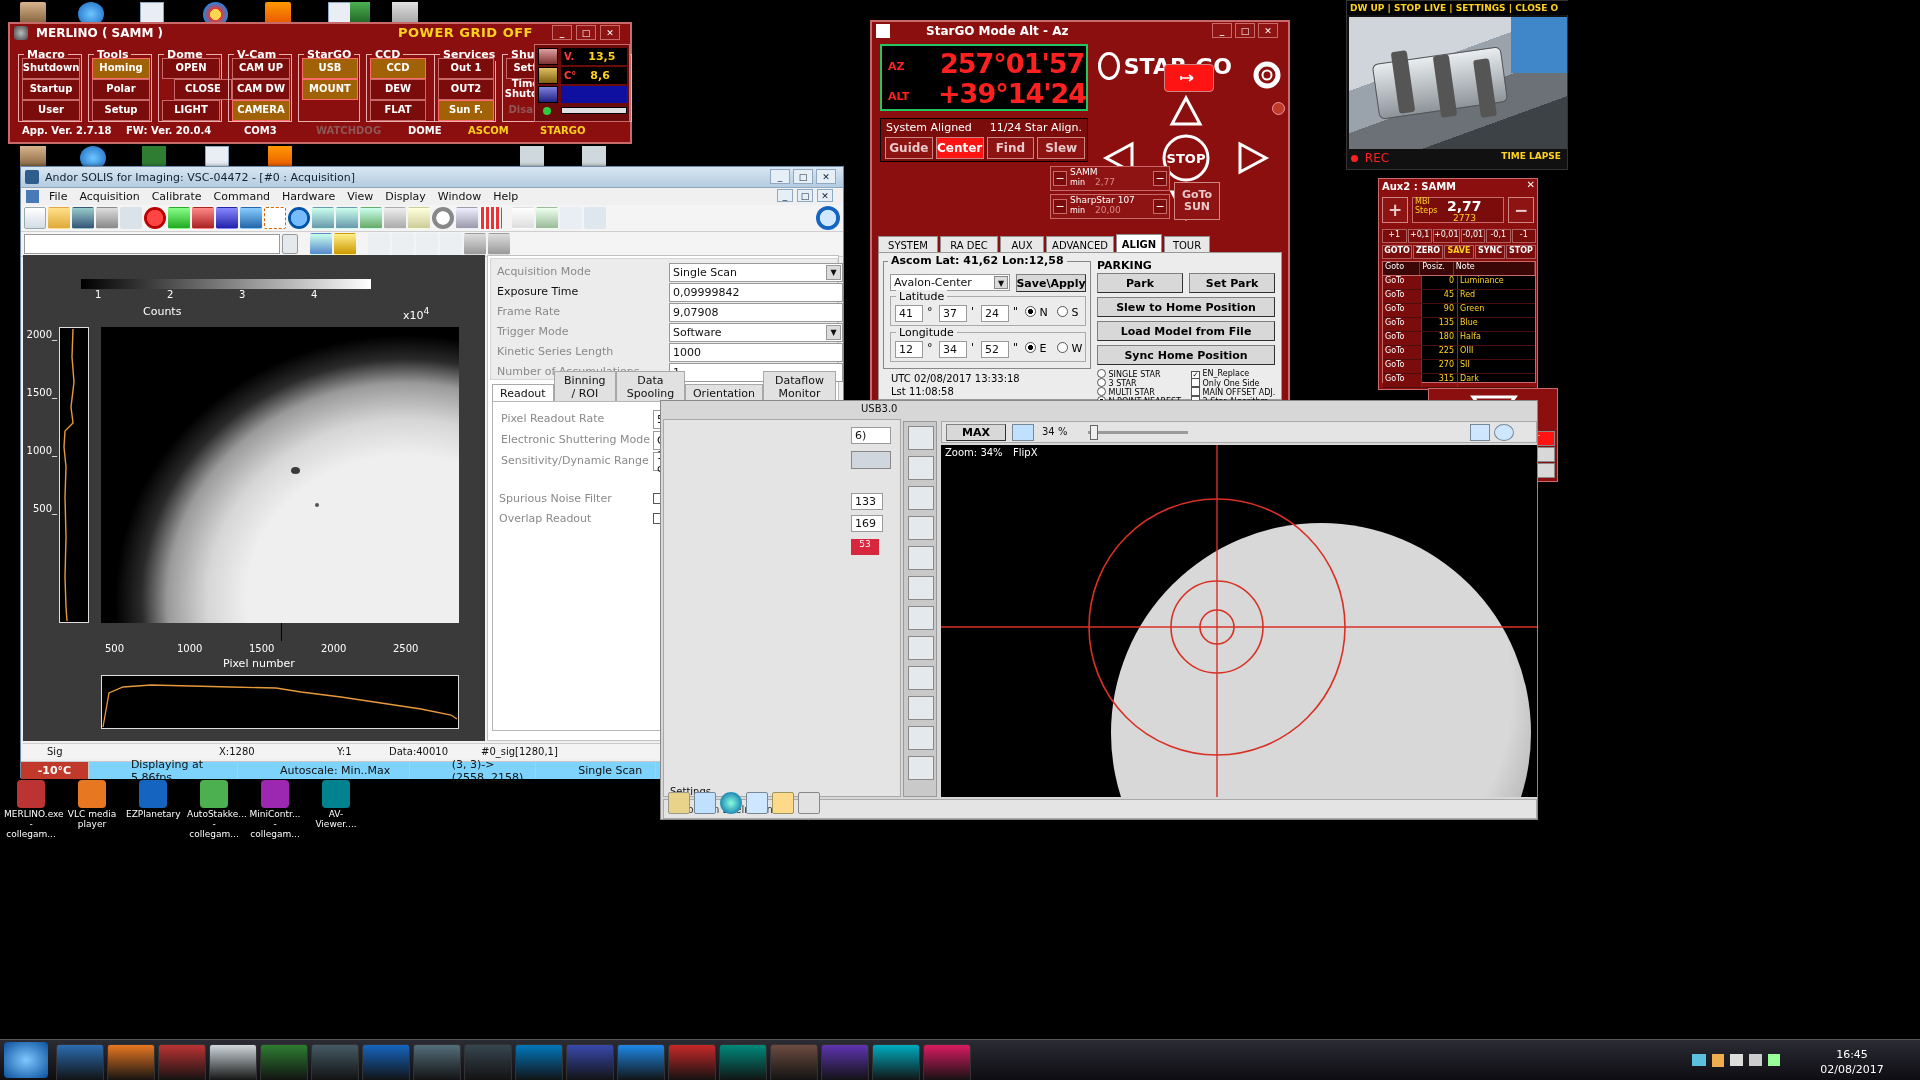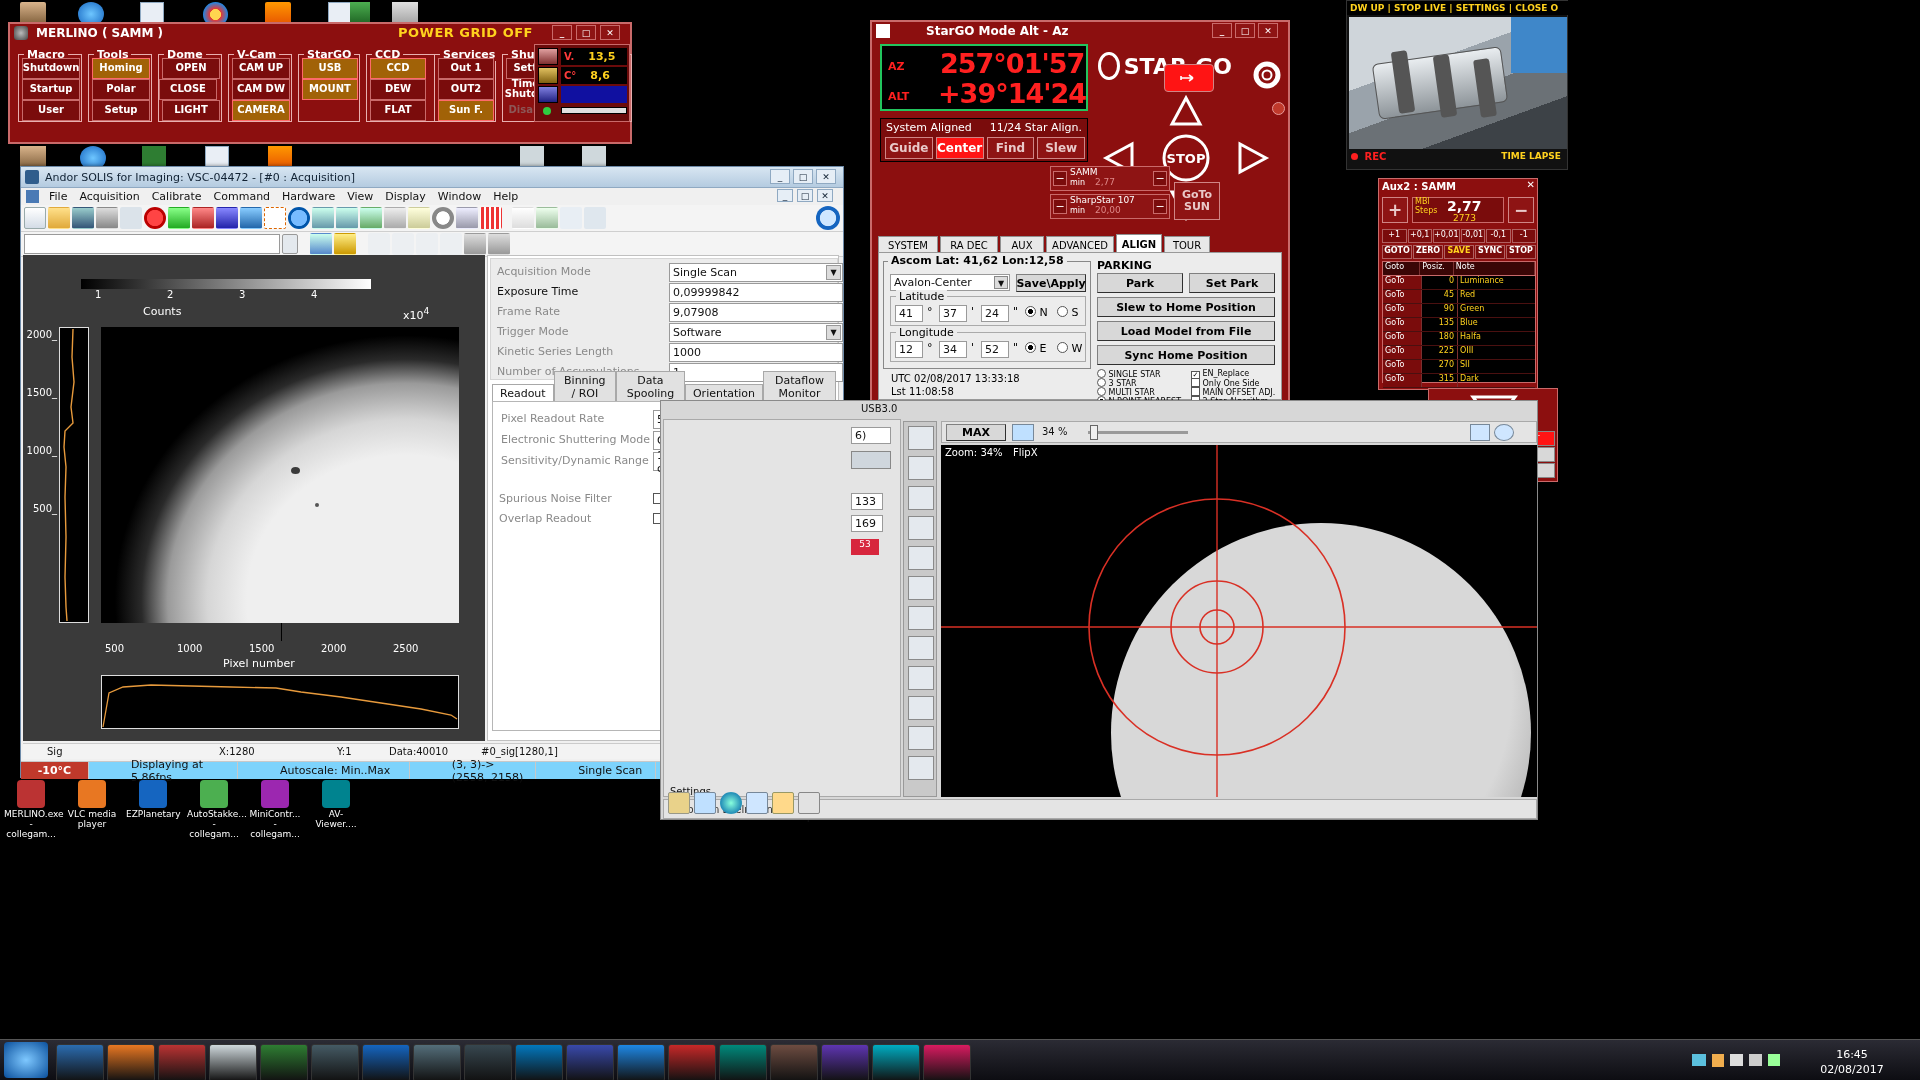--- a/index.html
+++ b/index.html
@@ -92,21 +92,21 @@
         </div>
         <div class="grp" style="left: 78px; top: 30px; width: 64px; height: 68px;">
           <span class="grplab">Tools</span>
           <div class="redbtn hot" style="position: absolute; left: 3px; top: 3px; width: 56px; height: 19px; font-size: 10px;">Homing</div>
           <div class="redbtn" style="position: absolute; left: 3px; top: 24px; width: 56px; height: 19px; font-size: 10px;">Polar</div>
           <div class="redbtn" style="position: absolute; left: 3px; top: 45px; width: 56px; height: 19px; font-size: 10px;">Setup</div>
         </div>
         <div class="grp" style="left: 148px; top: 30px; width: 64px; height: 68px;">
           <span class="grplab">Dome</span>
           <div class="redbtn" style="position: absolute; left: 3px; top: 3px; width: 56px; height: 19px; font-size: 10px;">OPEN</div>
-          <div class="redbtn" style="position: absolute; left: 0; top: 24px; width: 56px; height: 19px; font-size: 10px;">CLOSE</div>
+          <div class="redbtn" style="position: absolute; left: 15px; top: 24px; width: 56px; height: 19px; font-size: 10px;">CLOSE</div>
           <div class="redbtn" style="position: absolute; left: 3px; top: 45px; width: 56px; height: 19px; font-size: 10px;">LIGHT</div>
         </div>
         <div class="grp" style="left: 218px; top: 30px; width: 64px; height: 68px;">
           <span class="grplab">V-Cam</span>
           <div class="redbtn" style="position: absolute; left: 3px; top: 3px; width: 56px; height: 19px; font-size: 10px;">CAM UP</div>
           <div class="redbtn" style="position: absolute; left: 3px; top: 24px; width: 56px; height: 19px; font-size: 10px;">CAM DW</div>
           <div class="redbtn hot" style="position: absolute; left: 3px; top: 45px; width: 56px; height: 19px; font-size: 10px;">CAMERA</div>
         </div>
         <div class="grp" style="left: 288px; top: 30px; width: 62px; height: 68px;">
           <span class="grplab">StarGO</span>
@@ -132,20 +132,29 @@
           <div style="position: absolute; left: 2px; top: 45px; width: 56px; height: 20px; display: flex; align-items: center; justify-content: center; text-align: center; font-weight: bold; font-size: 10px; line-height: 1; color: rgb(141, 87, 87);">Disabled</div>
         </div>
         <div class="grp" style="left: 560px; top: 30px; width: 62px; height: 68px;">
           <span class="grplab">Startup</span>
           <div class="redbtn" style="position: absolute; left: 3px; top: 3px; width: 54px; height: 19px; font-size: 10px;">Setting</div>
           <div style="position: absolute; left: 2px; top: 24px; width: 56px; height: 20px; display: flex; align-items: center; justify-content: center; text-align: center; font-weight: bold; font-size: 10px; line-height: 1; color: rgb(255, 255, 255);">Time to Startup</div>
           <div style="position: absolute; left: 2px; top: 45px; width: 56px; height: 20px; display: flex; align-items: center; justify-content: center; text-align: center; font-weight: bold; font-size: 10px; line-height: 1; color: rgb(141, 87, 87);">Disable</div>
         </div>
       </div>
 
+  <div id="merlino-status" class="abs" style="left:6px;top:100px;width:606px;height:16px;display:flex;align-items:center;font-size:10px;font-weight:bold;">
+        <span style="position: absolute; left: 6px; top: 1px; color: rgb(255, 255, 255);">App. Ver. 2.7.18</span>
+        <span style="position: absolute; left: 110px; top: 1px; color: rgb(255, 255, 255);">FW: Ver. 20.0.4</span>
+        <span style="position: absolute; left: 228px; top: 1px; color: rgb(255, 255, 255);">COM3</span>
+        <span style="position: absolute; left: 300px; top: 1px; color: rgb(141, 87, 87);">WATCHDOG</span>
+        <span style="position: absolute; left: 392px; top: 1px; color: rgb(255, 255, 255);">DOME</span>
+        <span style="position: absolute; left: 452px; top: 1px; color: rgb(255, 210, 30);">ASCOM</span>
+        <span style="position: absolute; left: 524px; top: 1px; color: rgb(255, 210, 30);">STARGO</span>
+      </div>
 </div>
 
 <div class="abs" style="left:534px;top:44px;width:96px;height:78px;background:#6b0b0b;border:1px solid #c96a6a;">
   <div class="abs" style="left:3px;top:3px;width:20px;height:17px;background:linear-gradient(#e0a0a0,#803030);border:1px solid #000;"></div>
   <div class="abs" style="left:3px;top:22px;width:20px;height:17px;background:linear-gradient(#e0c060,#806010);border:1px solid #000;"></div>
   <div class="abs" style="left:3px;top:41px;width:20px;height:17px;background:linear-gradient(#8080e0,#202080);border:1px solid #000;"></div>
   <div class="abs" style="left:26px;top:3px;width:66px;height:17px;background:#000;display:flex;align-items:center;padding:0 3px;">
      <span style="color:#ff3b3b;font-weight:bold;font-size:10px;">V.</span>
      <span style="color:#ffd21e;font-weight:bold;font-size:11px;margin-left:14px;">13,5</span>
   </div>
@@ -560,21 +569,21 @@
   <div class="abs" style="left:0;top:0;width:222px;height:14px;background:#000;color:#ffd21e;font-size:9px;
        display:flex;align-items:center;padding:0 3px;font-weight:bold;">DW  UP | STOP LIVE | SETTINGS | CLOSE O</div>
   <div class="abs" style="left:2px;top:16px;width:218px;height:132px;background:
          linear-gradient(160deg,#cfd5da 0 35%,#9aa3ab 35% 55%,#6b7176 55% 75%,#3d4247 75%);overflow:hidden;">
     <div class="abs" style="left:26px;top:38px;width:130px;height:56px;background:linear-gradient(#e9edf0,#8d9499);border-radius:6px;transform:rotate(-8deg);border:1px solid #555;"></div>
     <div class="abs" style="left:46px;top:34px;width:16px;height:62px;background:#555;transform:rotate(-8deg);border-radius:3px;"></div>
     <div class="abs" style="left:88px;top:38px;width:16px;height:62px;background:#555;transform:rotate(-8deg);border-radius:3px;"></div>
     <div class="abs" style="left:128px;top:42px;width:16px;height:58px;background:#555;transform:rotate(-8deg);border-radius:3px;"></div>
     <div class="abs" style="right:0;top:0;width:56px;height:56px;background:#3f87c9;"></div>
   </div>
-  <div class="abs" style="left:4px;top:150px;color:#ff2020;font-size:10px;font-weight:bold;">
+  <div class="abs" style="left:4px;top:150px;color:#ff2020;font-size:12px;font-weight:normal;">
     <span style="display:inline-block;width:7px;height:7px;border-radius:50%;background:#ff2020;margin-right:3px;"></span>
     <span>REC</span>
   </div>
   <div class="abs" style="right:6px;top:150px;color:#ffd21e;font-size:9px;font-weight:bold;">TIME LAPSE</div>
 </div>
 
 <div class="abs redwin" style="left:1378px;top:178px;width:160px;height:212px;border:1px solid #c96a6a;">
   <div class="redtitle" style="position:relative;height:14px;padding:0 3px;font-size:10px;">
     <span style="color:#fff;font-weight:bold;">Aux2 : SAMM</span>
     <span class="abs" style="right:2px;top:0px;color:#fff;font-size:10px;">✕</span>

